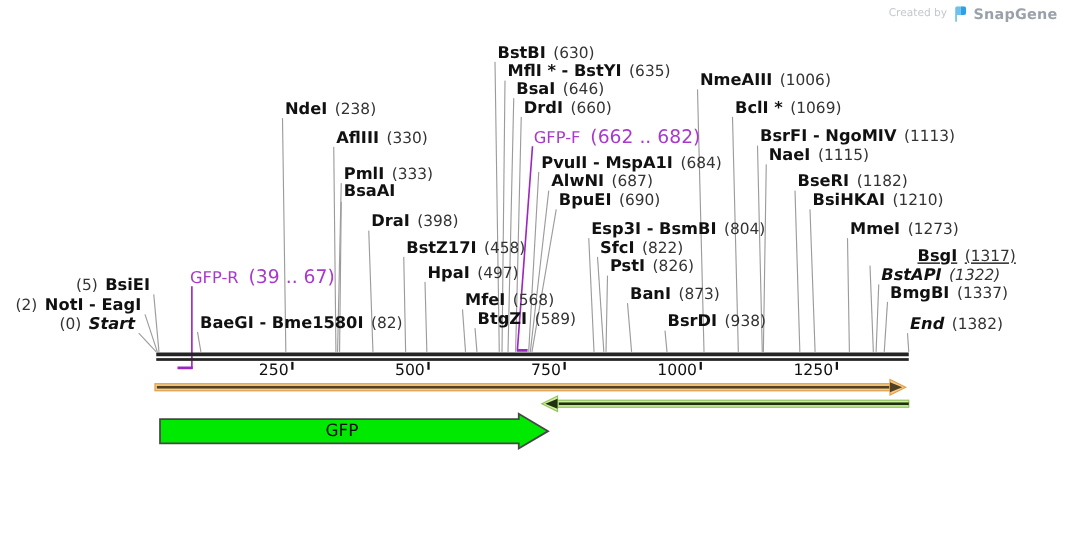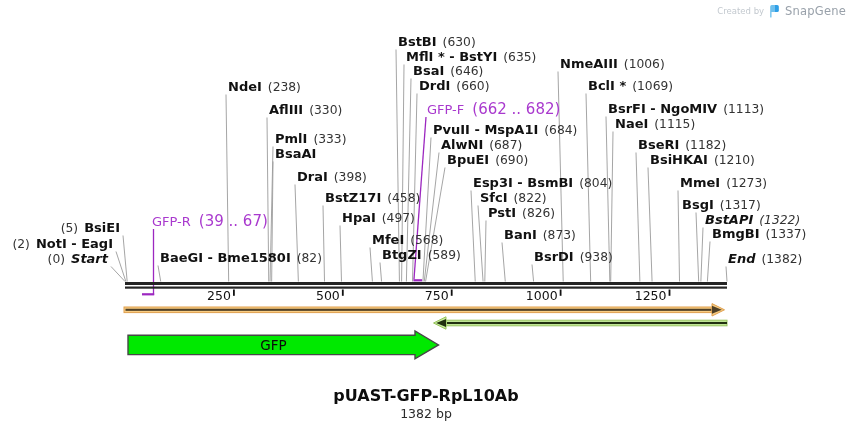--- a/index.html
+++ b/index.html
@@ -13,21 +13,21 @@
   .ps.pre{margin-left:0;margin-right:6px;}
   .site.purple .pnm{color:#A939CE;font-size:13px;}
   .site.purple .prg{color:#A939CE;font-size:15px;margin-left:8px;}
   .ruler-num{position:absolute;font-size:12.5px;color:#111;line-height:13px;}
   .feature-label{position:absolute;font-size:13.5px;color:#0b0b0b;transform:translateX(-50%);line-height:14px;}
   #titleblock{position:absolute;left:0;top:387px;width:100%;text-align:center;}
   #plasmid-title{font-size:16px;font-weight:bold;color:#0d0d0d;line-height:18px;}
   #plasmid-length{font-size:12.5px;color:#2b2b2b;line-height:16px;margin-top:1px;}
   #watermark{position:absolute;top:4px;right:6px;display:flex;align-items:center;gap:5px;}
   #wm-created{font-size:8.5px;color:#C3C9CF;}
-  #wm-brand{font-size:11.5px;font-weight:400;color:#99A1AA;letter-spacing:.2px;}
+  #wm-brand{font-size:11.5px;font-weight:700;color:#99A1AA;letter-spacing:.2px;}
 </style>
 </head>
 <body>
 
 <div id="stage">
   <svg id="map-svg" width="852" height="429" viewBox="0 0 852 429">
       <line x1="396" y1="49.5" x2="399.42836468885673" y2="281.5" stroke="#9b9b9b" stroke-width="0.9"></line>
       <line x1="404" y1="64.5" x2="401.6063675832127" y2="281.5" stroke="#9b9b9b" stroke-width="0.9"></line>
       <line x1="411" y1="78.5" x2="406.397973950796" y2="281.5" stroke="#9b9b9b" stroke-width="0.9"></line>
       <line x1="417" y1="93.5" x2="412.49638205499275" y2="281.5" stroke="#9b9b9b" stroke-width="0.9"></line>
@@ -99,21 +99,21 @@
       <div class="site" style="top: 123px; left: 433px;"><span class="nm">PvuII - MspA1I</span><span class="ps">(684)</span></div>
       <div class="site" style="top: 138px; left: 441px;"><span class="nm">AlwNI</span><span class="ps">(687)</span></div>
       <div class="site" style="top: 153px; left: 447px;"><span class="nm">BpuEI</span><span class="ps">(690)</span></div>
       <div class="site" style="top: 57px; left: 560px;"><span class="nm">NmeAIII</span><span class="ps">(1006)</span></div>
       <div class="site" style="top: 79px; left: 588px;"><span class="nm">BclI *</span><span class="ps">(1069)</span></div>
       <div class="site" style="top: 102px; left: 608px;"><span class="nm">BsrFI - NgoMIV</span><span class="ps">(1113)</span></div>
       <div class="site" style="top: 117px; left: 615px;"><span class="nm">NaeI</span><span class="ps">(1115)</span></div>
       <div class="site" style="top: 138px; left: 638px;"><span class="nm">BseRI</span><span class="ps">(1182)</span></div>
       <div class="site" style="top: 153px; left: 650px;"><span class="nm">BsiHKAI</span><span class="ps">(1210)</span></div>
       <div class="site" style="top: 176px; left: 680px;"><span class="nm">MmeI</span><span class="ps">(1273)</span></div>
-      <div class="site" style="top: 198px; left: 682px;"><span class="nm">BsgI</span><span class="ps">(1317)</span></div>
+      <div class="site" style="top: 198px; left: 734px; text-decoration: underline;"><span class="nm">BsgI</span><span class="ps">(1317)</span></div>
       <div class="site" style="top: 213px; left: 705px; font-style: italic;"><span class="nm">BstAPI</span><span class="ps">(1322)</span></div>
       <div class="site" style="top: 227px; left: 712px;"><span class="nm">BmgBI</span><span class="ps">(1337)</span></div>
       <div class="site it" style="top: 252px; left: 728px;"><span class="nm">End</span><span class="ps">(1382)</span></div>
       <div class="site" style="top: 80px; left: 228px;"><span class="nm">NdeI</span><span class="ps">(238)</span></div>
       <div class="site" style="top: 103px; left: 269px;"><span class="nm">AflIII</span><span class="ps">(330)</span></div>
       <div class="site" style="top: 132px; left: 275px;"><span class="nm">PmlI</span><span class="ps">(333)</span></div>
       <div class="site" style="top: 147px; left: 275px;"><span class="nm">BsaAI</span></div>
       <div class="site" style="top: 170px; left: 297px;"><span class="nm">DraI</span><span class="ps">(398)</span></div>
       <div class="site" style="top: 191px; left: 325px;"><span class="nm">BstZ17I</span><span class="ps">(458)</span></div>
       <div class="site" style="top: 211px; left: 342px;"><span class="nm">HpaI</span><span class="ps">(497)</span></div>
@@ -134,17 +134,13 @@
 
   <div id="watermark">
     <span id="wm-created">Created by</span>
     <svg width="11" height="13" viewBox="0 0 20 24">
       <path d="M3 23 Q2 23 2 22 L2 3 Q2 0 5 0 L10 0 L10 13 L4.5 13 L4.5 22 Q4.5 23 3.6 23 Z" fill="#6FC0ED"></path>
       <path d="M10 0 L15 0 Q18 0 18 3 L18 10 Q18 13 15 13 L10 13 Z" fill="#2F9FE6"></path>
     </svg>
     <span id="wm-brand">SnapGene</span>
   </div>
 
-  <div id="titleblock">
-    <div id="plasmid-title">pUAST-GFP-RpL10Ab</div>
-    <div id="plasmid-length">1382 bp</div>
-  </div>
 </div>
 
 </body></html>

